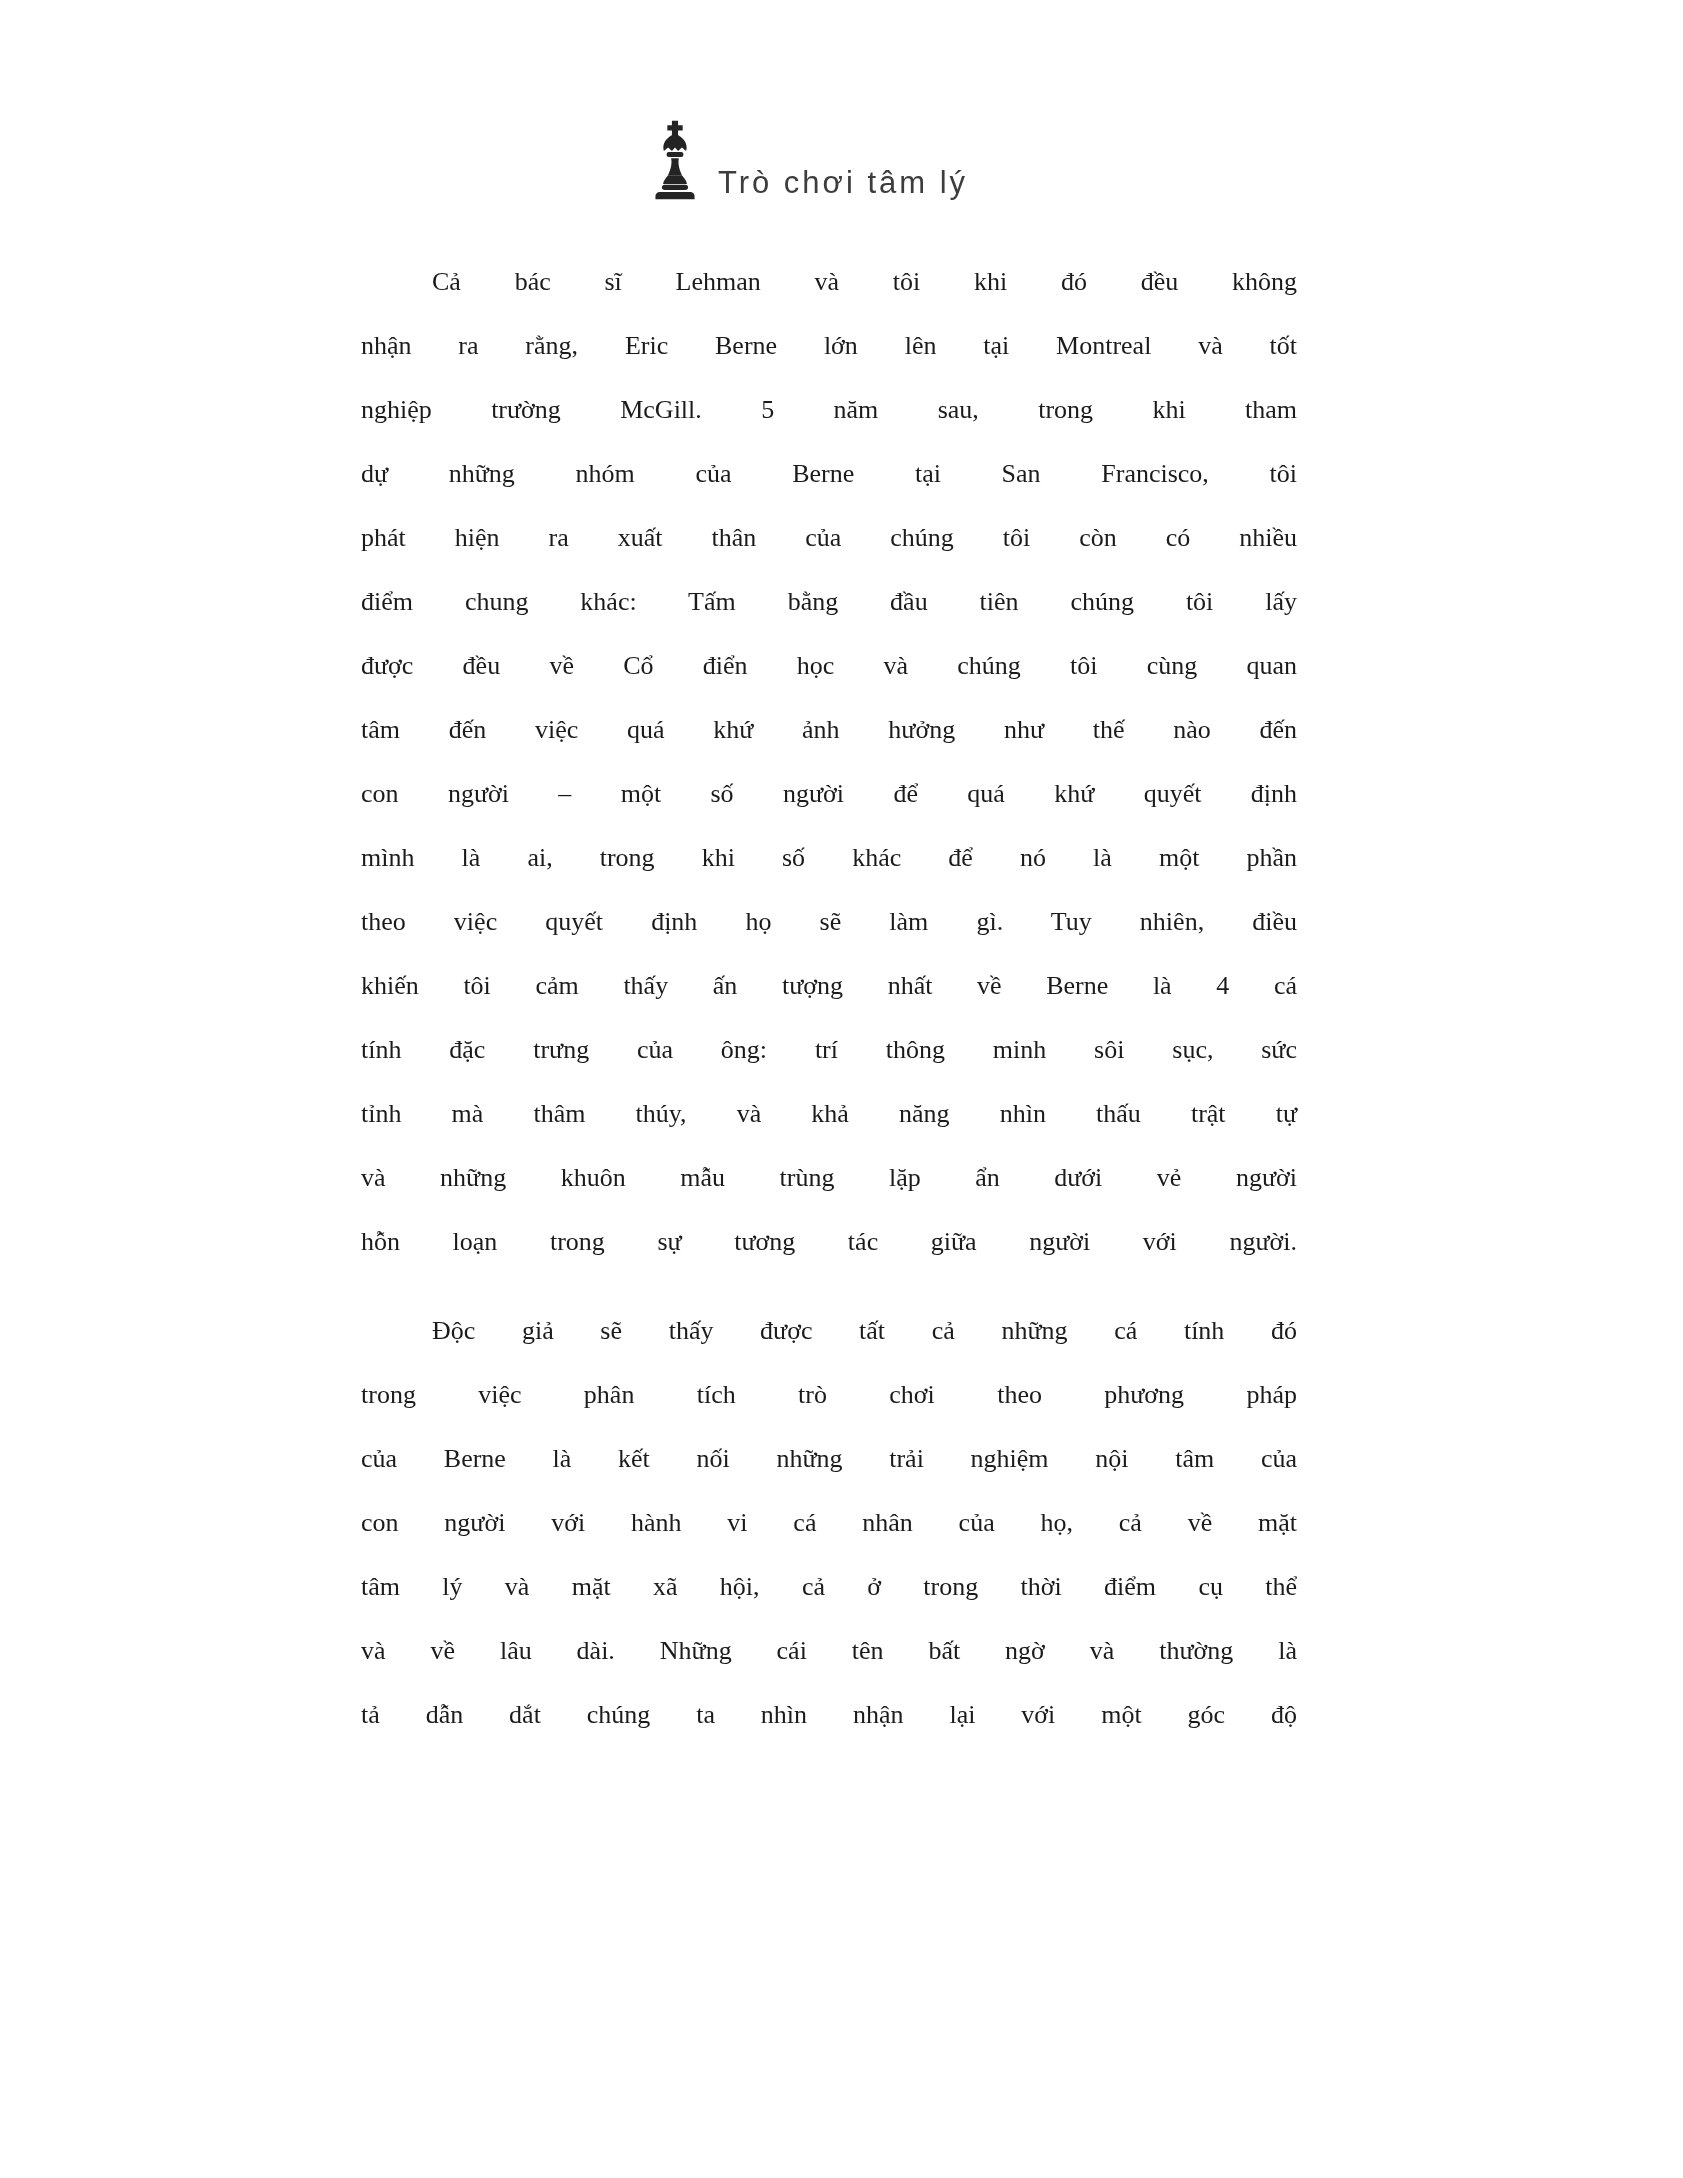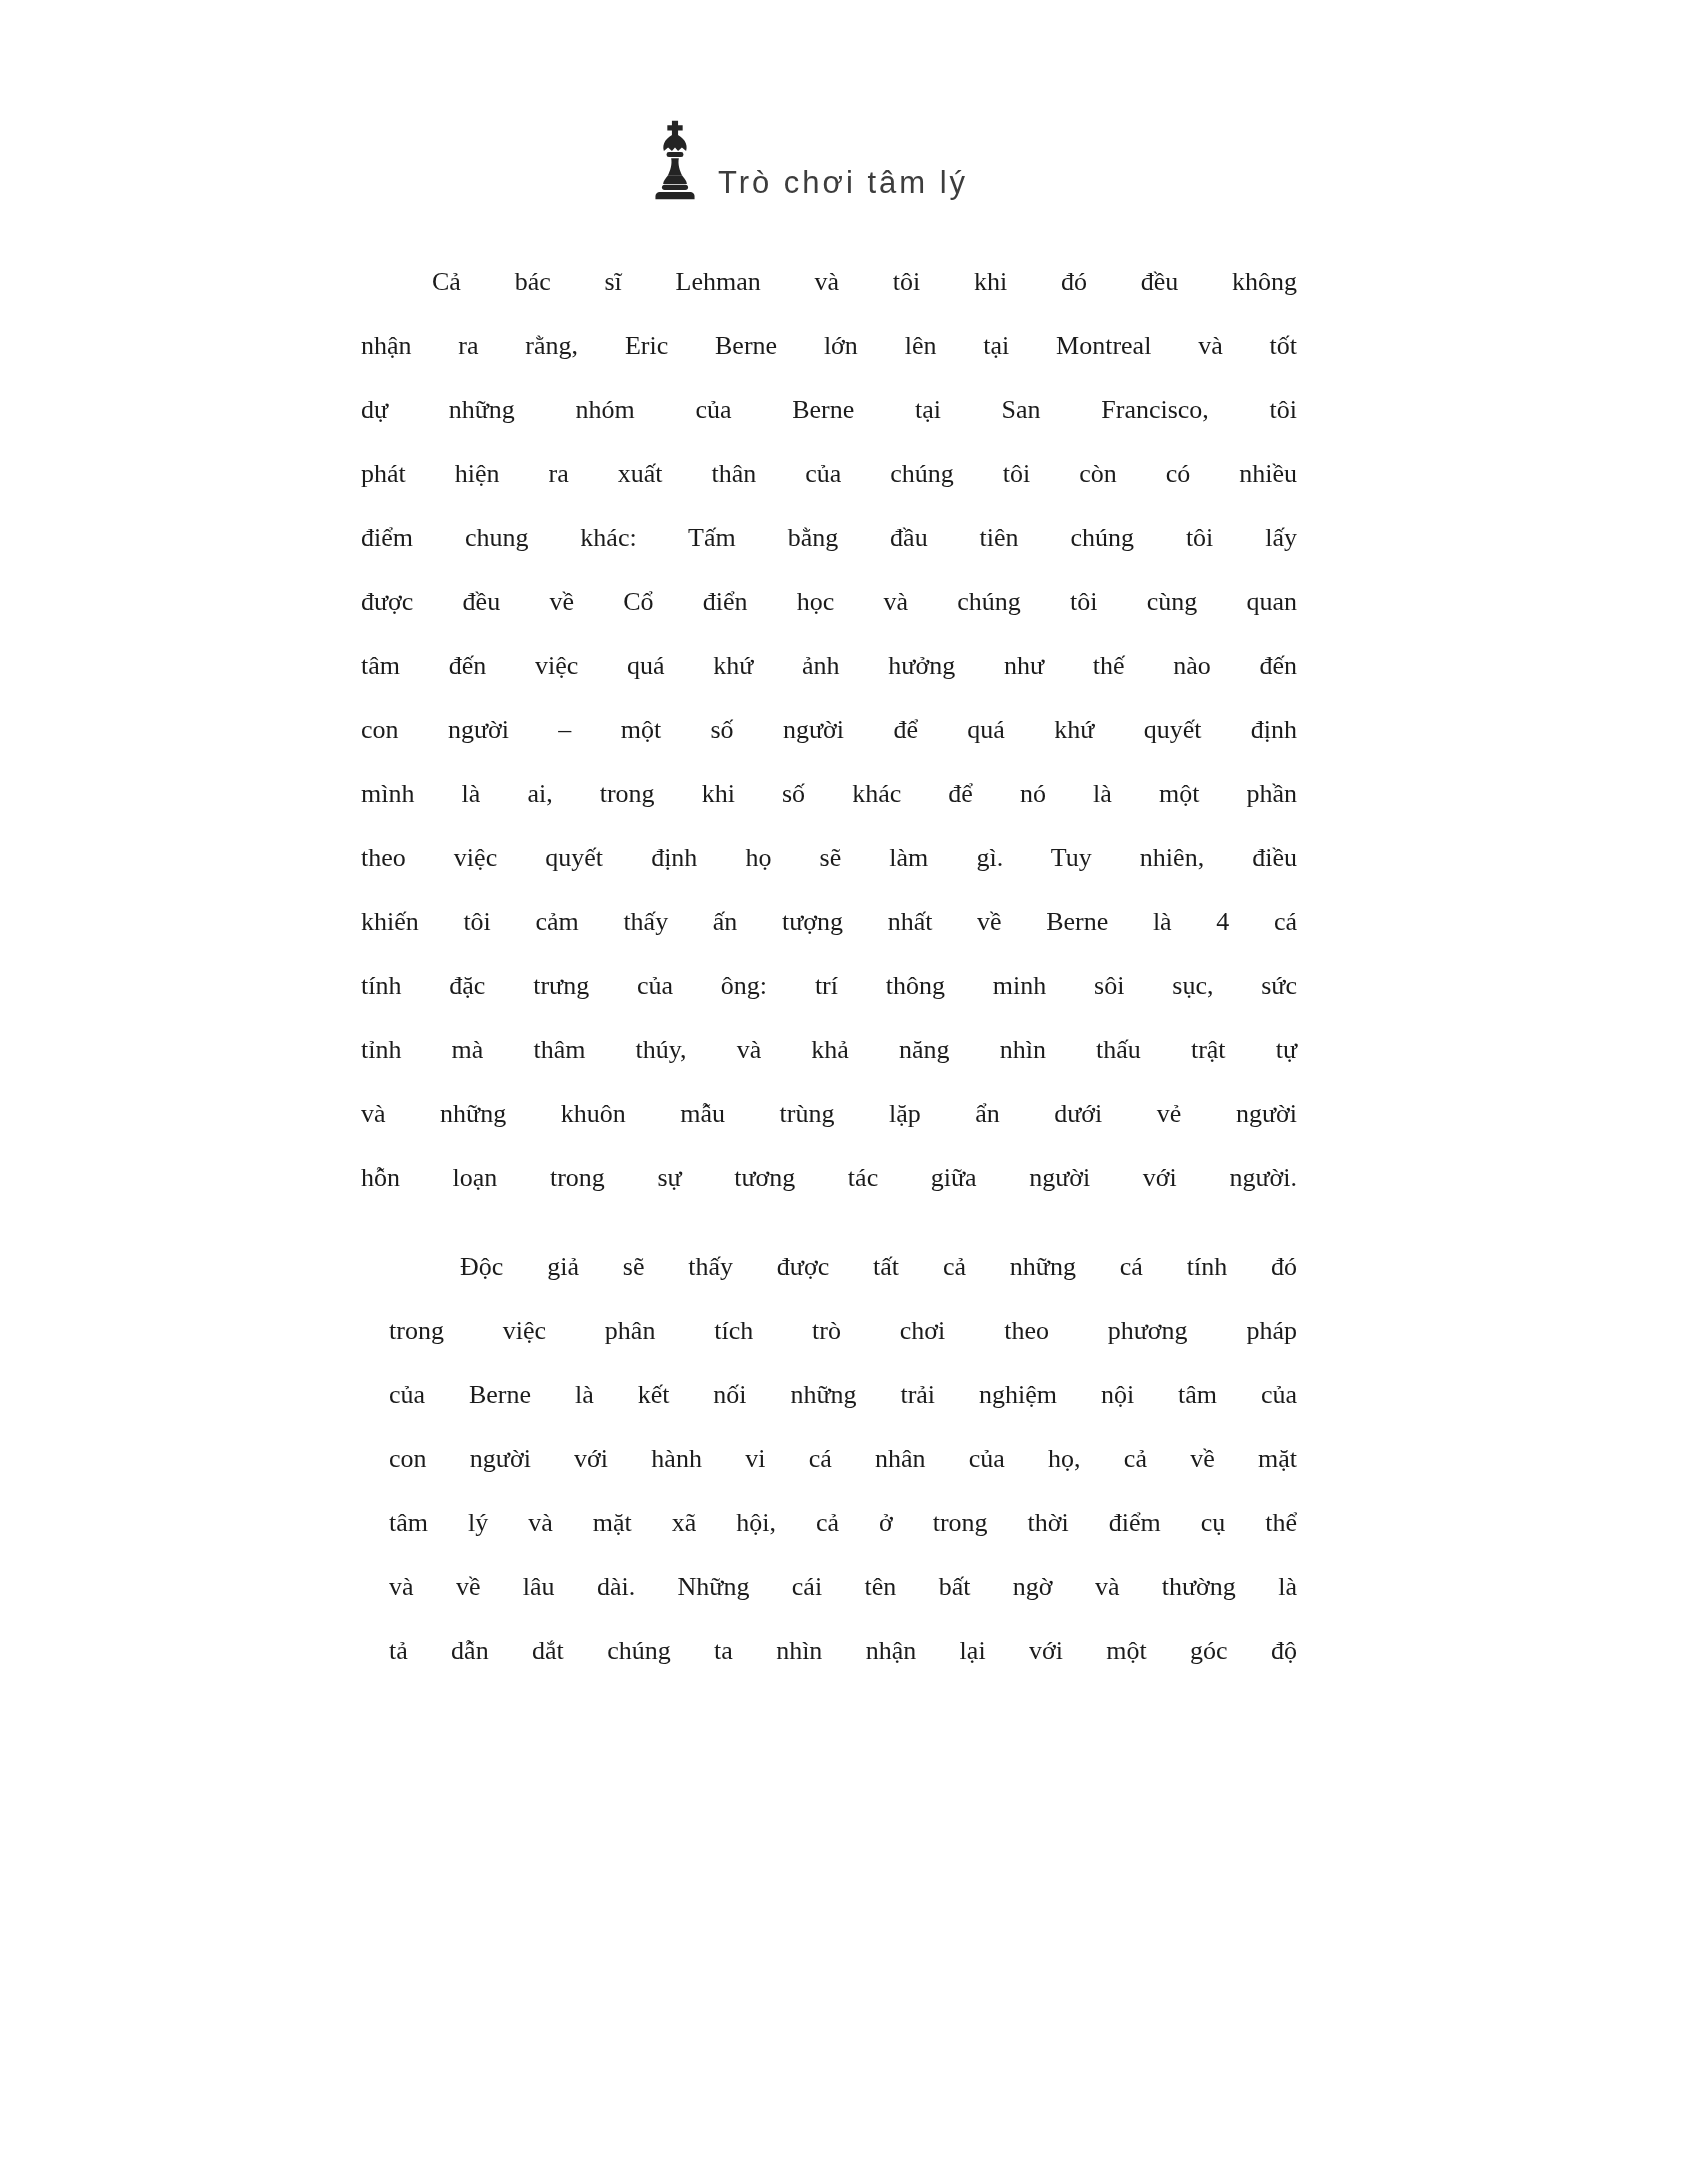--- a/index.html
+++ b/index.html
@@ -36,21 +36,21 @@
   
   .text-block {
     position: absolute;
     left: 361px;
     top: 250px;
     width: 936px;
     font-size: 26px;
     line-height: 64px;
     color: #1b1b1b;
   }
-  .paragraph + .paragraph { margin-top: 25px; margin-left: 28px; }
+  .paragraph + .paragraph { margin-top: 25px; }
   .line {
     text-align: justify;
     text-align-last: justify;
   }
   .line.first { text-indent: 71px; }
   
   .page-number {
     position: absolute;
     top: 1982px;
     left: 361px;
@@ -78,20 +78,21 @@
         <path d="M10 95 h40 c3 0 5.5 2.2 5.5 5.2 v4.3 h-51 v-4.3 c0 -3 2.5 -5.2 5.5 -5.2 Z"></path>
       </svg>
     </span>
     <span class="header-title">Trò chơi tâm lý</span>
   </header>
 
   <main class="text-block" id="text-block">
       <div class="paragraph">
         <div class="line first">Cả bác sĩ Lehman và tôi khi đó đều không</div>
         <div class="line">nhận ra rằng, Eric Berne lớn lên tại Montreal và tốt</div>
+        <div class="line">nghiệp trường McGill. 5 năm sau, trong khi tham</div>
         <div class="line">dự những nhóm của Berne tại San Francisco, tôi</div>
         <div class="line">phát hiện ra xuất thân của chúng tôi còn có nhiều</div>
         <div class="line">điểm chung khác: Tấm bằng đầu tiên chúng tôi lấy</div>
         <div class="line">được đều về Cổ điển học và chúng tôi cùng quan</div>
         <div class="line">tâm đến việc quá khứ ảnh hưởng như thế nào đến</div>
         <div class="line">con người – một số người để quá khứ quyết định</div>
         <div class="line">mình là ai, trong khi số khác để nó là một phần</div>
         <div class="line">theo việc quyết định họ sẽ làm gì. Tuy nhiên, điều</div>
         <div class="line">khiến tôi cảm thấy ấn tượng nhất về Berne là 4 cá</div>
         <div class="line">tính đặc trưng của ông: trí thông minh sôi sục, sức</div>

